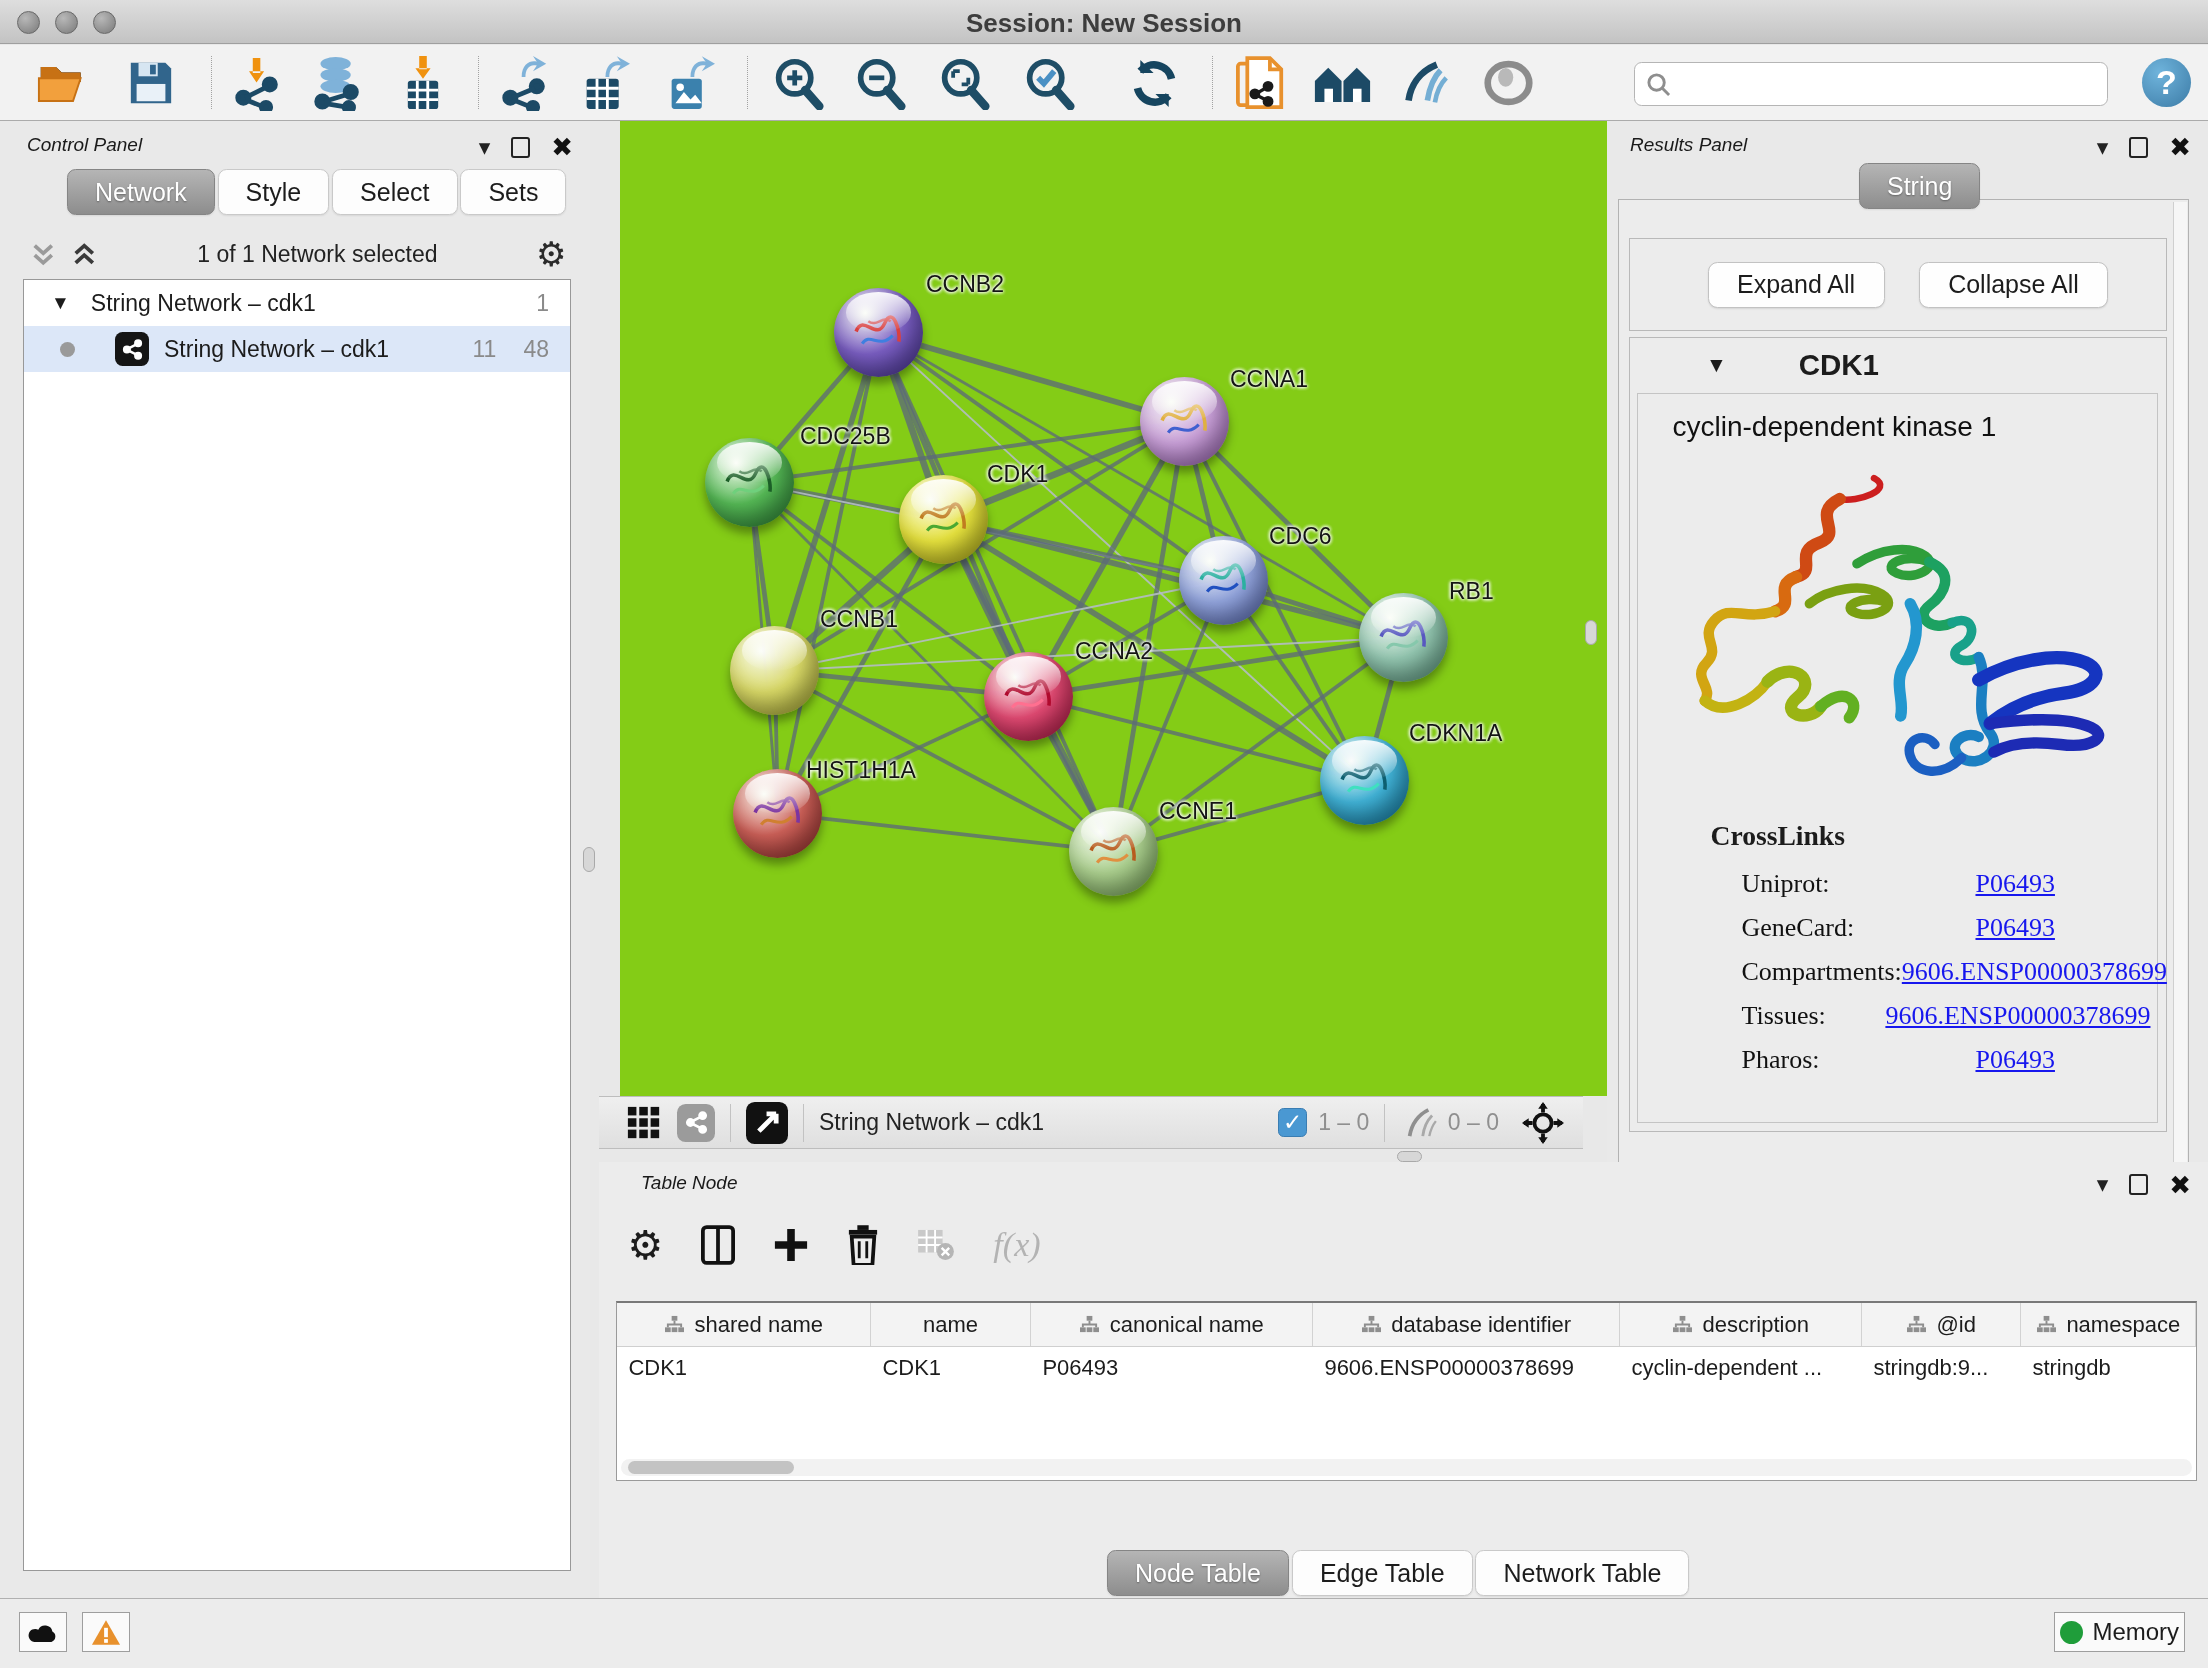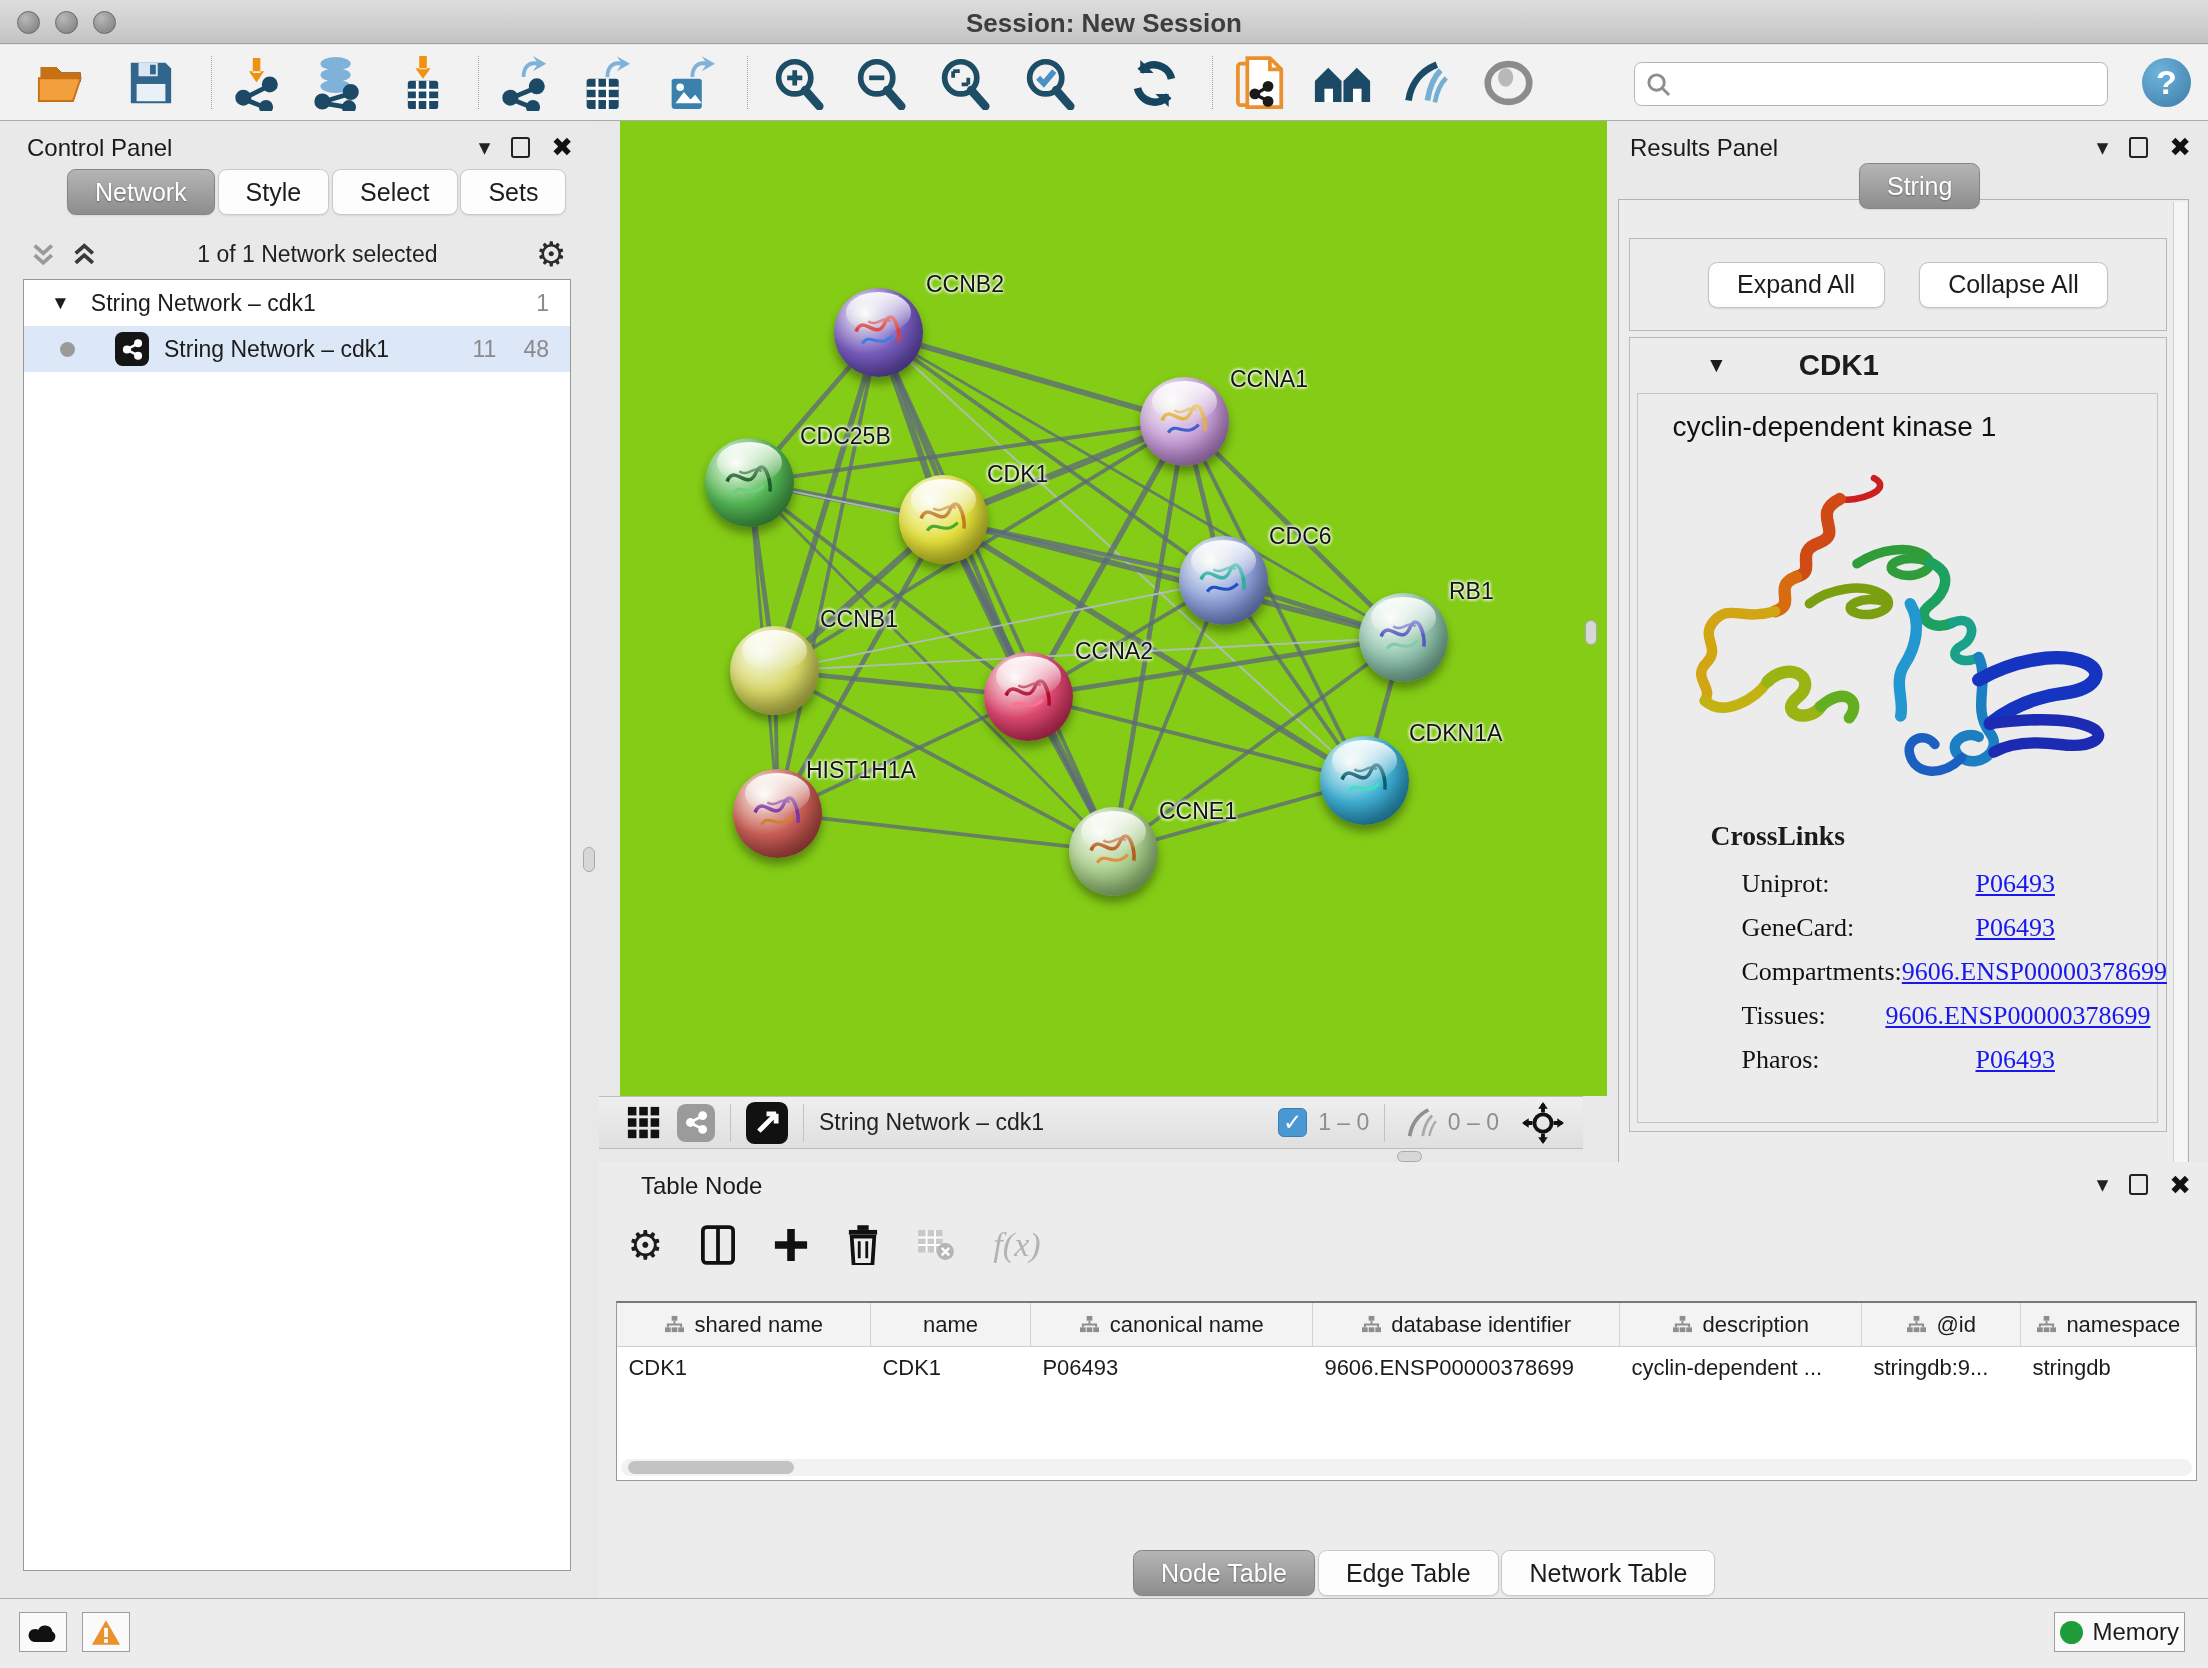--- a/index.html
+++ b/index.html
@@ -23,21 +23,21 @@
   .tsep{position:absolute;top:11.4px;height:53px;width:0;border-left:1.9px dotted #a2a2a2;}
   #search-box{position:absolute;left:1634px;top:17px;width:474px;height:44px;background:#fff;
     border:1px solid #b5b5b5;border-radius:7.6px;display:flex;align-items:center;padding:0 11.4px;}
   #search-box input{border:none;outline:none;flex:1;font-size:23px;margin-left:9.5px;
     font-family:inherit;background:transparent;}
   #help-btn{position:absolute;left:2142px;top:13.3px;width:49px;height:49px;border-radius:50%;
     background:radial-gradient(circle at 35% 30%,#6fb4dc,#3c7ba6);color:#fff;font-size:34px;
     font-weight:bold;display:flex;align-items:center;justify-content:center;}
 
   
-  .panel-title{font-size:24px;color:#1a1a1a;}
+  .panel-title{font-size:19px;color:#1a1a1a;font-style:italic;}
   .ph-ico{font-size:23px;color:#222;line-height:1;}
   .float-ico{width:19px;height:21px;border:2.4px solid #222;border-radius:2.9px;}
   .close-ico{font-size:26px;font-weight:bold;color:#111;line-height:1;}
   .tab{display:inline-flex;align-items:center;justify-content:center;height:46px;
     padding:0 27px;background:#fdfdfd;border:1px solid #c9c9c9;border-radius:8.6px;
     font-size:25px;margin-right:2.9px;box-shadow:0 1px 1.9px rgba(0,0,0,.08);}
   .tab.selected{background:linear-gradient(#b5b5b5,#8d8d8d);border-color:#858585;color:#fff;
     text-shadow:0 1px 1.9px rgba(0,0,0,.35);}
   .btn-white{display:inline-flex;align-items:center;justify-content:center;height:46px;
     padding:0 28.5px;background:#fefefe;border:1px solid #c2c2c2;border-radius:9.5px;font-size:25px;
@@ -119,21 +119,21 @@
     border:1px solid #9a9a9a;border-top:2.9px solid #787878;}
   #tbl-head{display:flex;height:44px;background:#f3f3f3;border-bottom:1px solid #cfcfcf;}
   .th{display:flex;align-items:center;justify-content:center;gap:9.5px;font-size:22px;
     border-right:1px solid #d2d2d2;overflow:hidden;white-space:nowrap;}
   #tbl-row{display:flex;height:44px;}
   .td{font-size:22px;padding:7.6px 9.5px 0 11.4px;overflow:hidden;white-space:nowrap;}
   #tbl-hscroll{position:absolute;left:3.8px;right:3.8px;bottom:3.8px;height:17px;background:#f2f2f2;
     border-radius:8.6px;}
   #tbl-thumb{position:absolute;left:7.6px;top:1.9px;width:166px;height:13.3px;background:#c3c3c3;
     border-radius:6.7px;}
-  #tp-tabs{position:absolute;left:534px;top:388px;}
+  #tp-tabs{position:absolute;left:508px;top:388px;}
 
   
   #statusbar{position:absolute;left:0;top:1598px;width:100%;height:70px;background:#ececec;
     border-top:1px solid #b0b0b0;text-align:center;}
   .sb-btn{position:absolute;top:13.3px;height:40px;background:#fafafa;border:1.9px solid #9e9e9e;
     display:flex;align-items:center;justify-content:center;}
   #memory-btn{left:2054px;width:131px;gap:9.5px;font-size:24px;}
   #memory-dot{width:23px;height:23px;border-radius:50%;}
 </style>
 </head>

